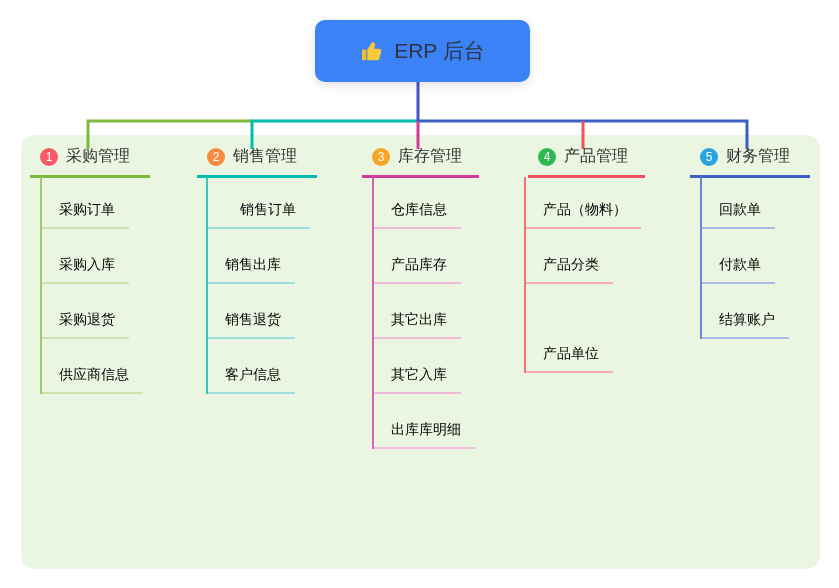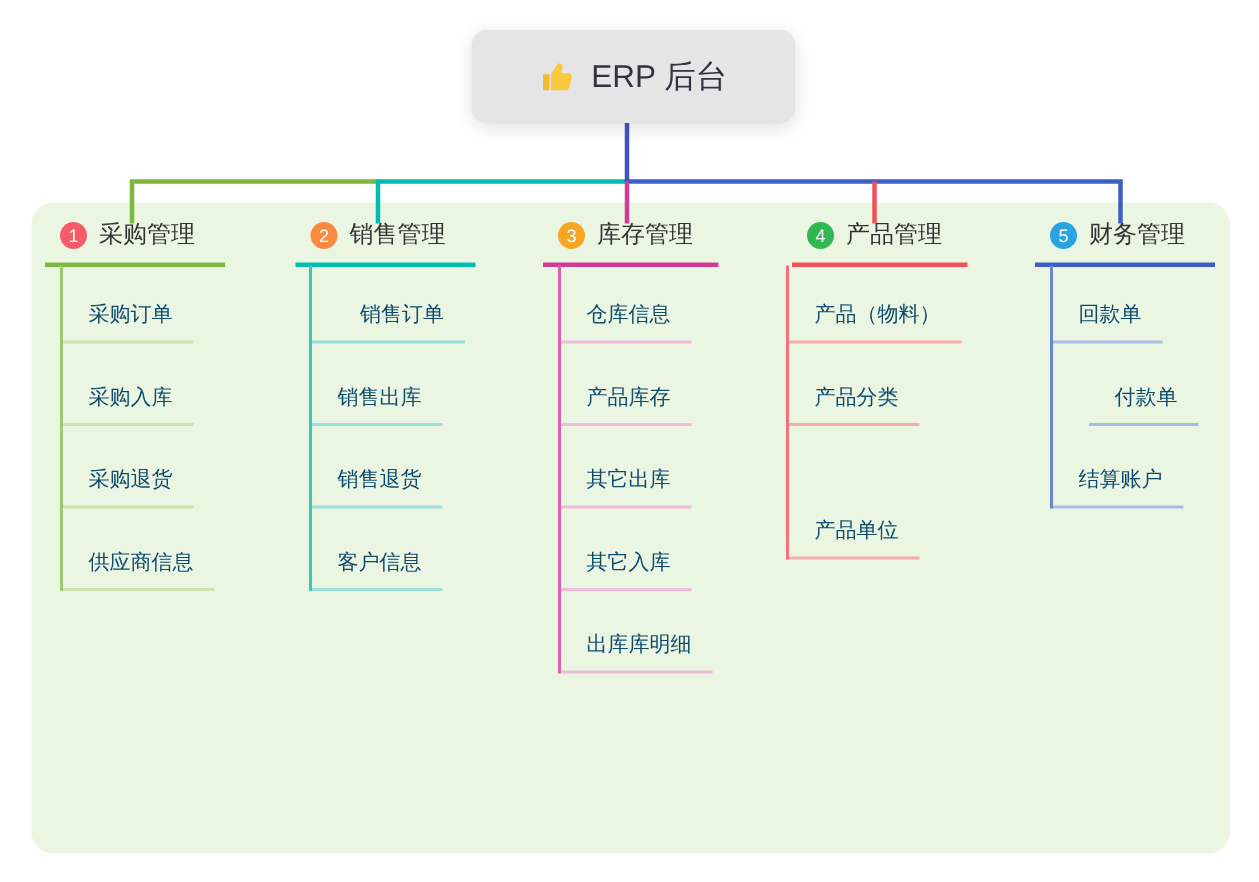--- a/index.html
+++ b/index.html
@@ -4,38 +4,38 @@
 <style>
   * { margin:0; padding:0; box-sizing:border-box; }
   html,body { background:#ffffff; }
   body { font-family:"Liberation Sans","DejaVu Sans",sans-serif; }
   #canvas { position:relative; width:839px; height:588px; background:#fff; overflow:hidden; }
 
   #panel { position:absolute; left:21px; top:135px; width:799px; height:434px;
            border-radius:14px; }
 
   #root-node { position:absolute; left:315px; top:20px; width:215px; height:62px;
-               background:#e5e5e5; border-radius:10px;
+               background:#3b82f6; border-radius:10px;
                box-shadow:0 3px 12px rgba(0,0,0,.12), 0 0 1px rgba(0,0,0,.08);
                display:flex; align-items:center; justify-content:center; gap:10px;
                font-size:21px; color:#2f3440; font-weight:500; z-index:3; }
   #root-node .thumb { width:24px; height:24px; display:inline-block; }
 
   #connectors { position:absolute; left:0; top:0; width:839px; height:588px; z-index:1; pointer-events:none; }
 
   .branch-header { position:absolute; display:flex; align-items:center; gap:8px;
                    padding:0 0 9px 10px; height:31px; z-index:2; }
   .badge { width:18px; height:18px; border-radius:50%; color:#fff; font-size:12px;
            display:flex; align-items:center; justify-content:center; flex:0 0 18px; }
   .branch-title { font-size:16px; color:#333333; font-weight:500; white-space:nowrap; }
 
   .branch-list { position:absolute; display:flex; flex-direction:column; align-items:flex-start;
                  z-index:2; }
   .branch-item { height:55px; display:flex; align-items:flex-end;
-                 padding:0 14px 8px 17px; font-size:14px; color:#0c4a6e; white-space:nowrap; }
+                 padding:0 14px 8px 17px; font-size:14px; color:#000000; white-space:nowrap; }
   .branch-item:first-child { height:52px; }
 </style>
 </head>
 <body>
 
 <div id="canvas">
 
   <div id="panel" style="background: rgb(234, 246, 226);"></div>
 
   <svg id="connectors" viewBox="0 0 839 588" xmlns="http://www.w3.org/2000/svg">
@@ -97,17 +97,17 @@
         <div class="branch-item" style="border-bottom: 2px solid rgb(248, 172, 176);">产品（物料）</div>
         <div class="branch-item" style="border-bottom: 2px solid rgb(248, 172, 176);">产品分类</div>
         <div class="branch-item" style="border-bottom: 2px solid rgb(248, 172, 176); margin-top: 34px;">产品单位</div>
       </div>
       <div class="branch-header" style="left: 690px; top: 147px; width: 120px; border-bottom: 3px solid rgb(61, 94, 196);">
         <span class="badge" style="background: rgb(41, 163, 225);">5</span>
         <span class="branch-title">财务管理</span>
       </div>
       <div class="branch-list" style="left: 700px; top: 177px; border-left: 2px solid rgb(108, 134, 214);">
         <div class="branch-item" style="border-bottom: 2px solid rgb(169, 188, 230);">回款单</div>
-        <div class="branch-item" style="border-bottom: 2px solid rgb(169, 188, 230); margin-left: 24px;">付款单</div>
+        <div class="branch-item" style="border-bottom: 2px solid rgb(169, 188, 230);">付款单</div>
         <div class="branch-item" style="border-bottom: 2px solid rgb(169, 188, 230);">结算账户</div>
       </div>
     </div>
 </div>
 
 </body></html>

